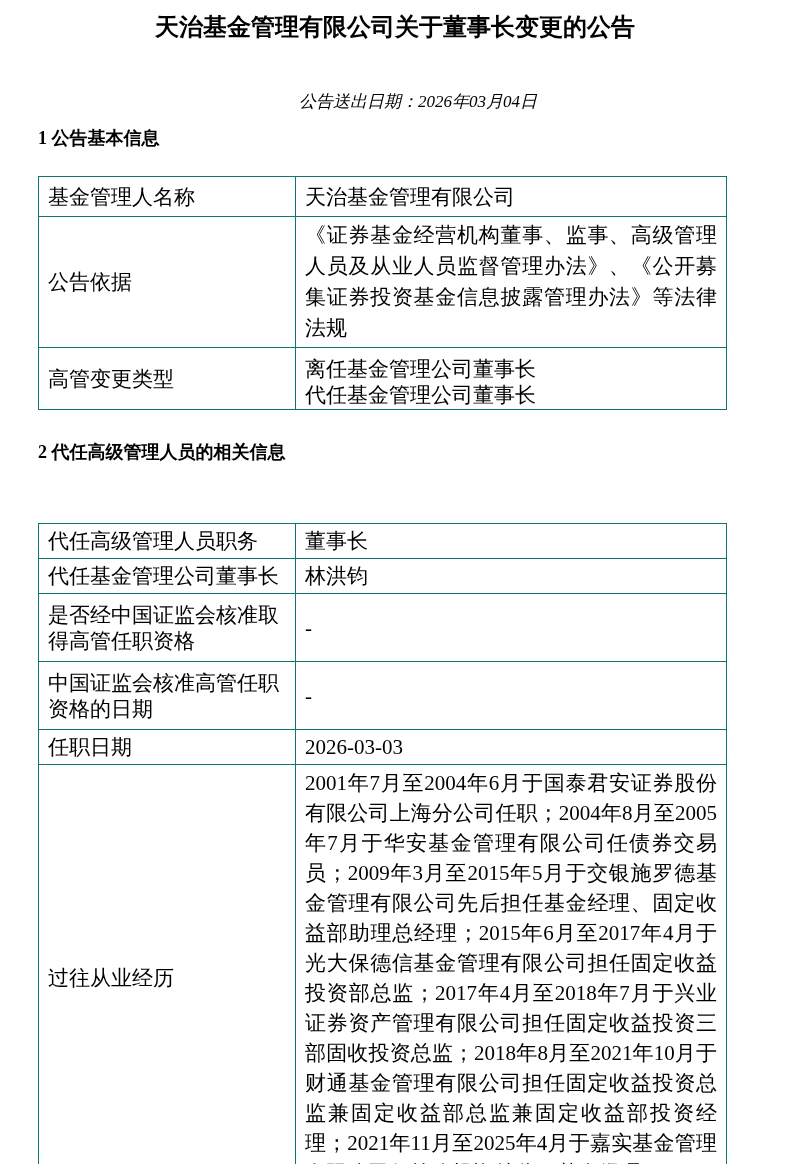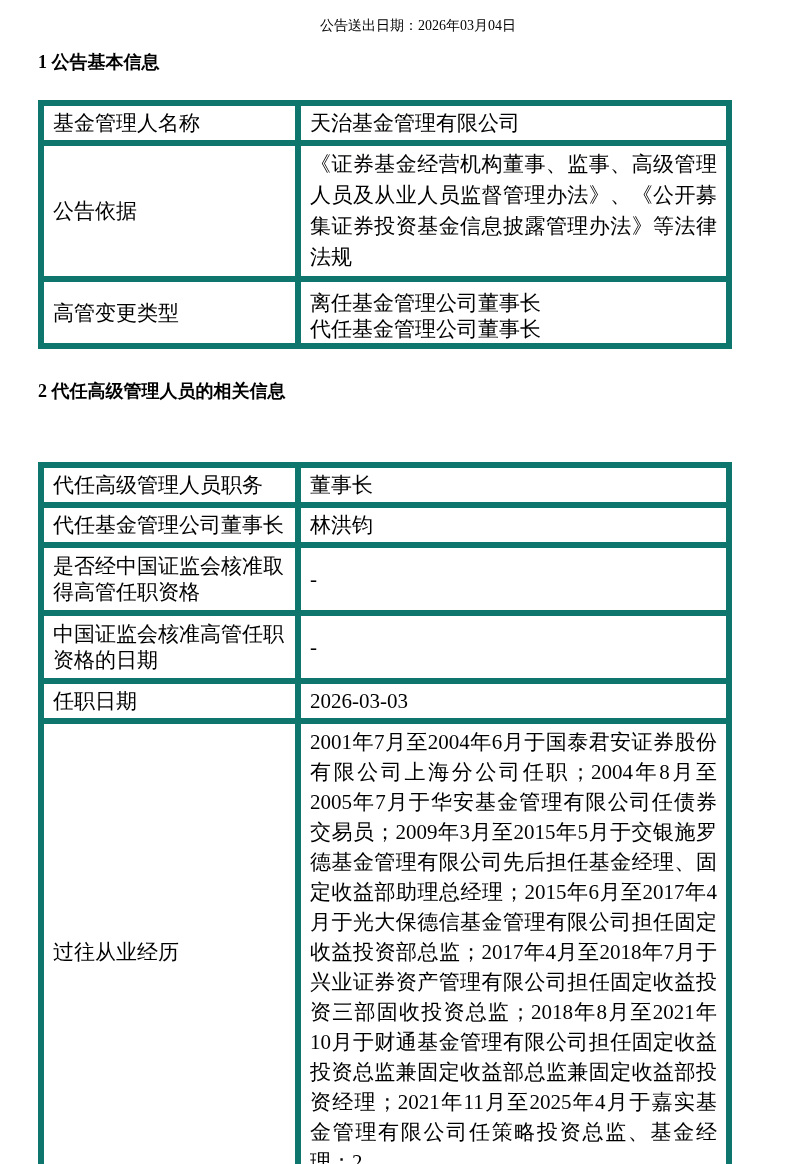--- a/index.html
+++ b/index.html
@@ -18,45 +18,47 @@
     padding-top: 12px;
   }
   .doc-title {
     margin: 0;
     font-size: 24px;
     font-weight: bold;
     text-align: center;
     line-height: 30px;
   }
   .date-line {
-    font-size: 14px;
+    margin-top: 46px;
+    font-size: 17px;
     text-align: center;
     text-indent: 46px;
     line-height: 28px;
+    font-style: italic;
   }
   .section-heading {
     margin: 8px 0 0 38px;
     font-size: 18px;
     font-weight: bold;
     line-height: 28px;
   }
   .section-heading.h2 {
     margin-top: 28px;
   }
   table.info-table {
     border-collapse: collapse;
     table-layout: fixed;
     width: 688px;
     margin: 24px 0 0 38px;
   }
   table.info-table.t2 {
     margin-top: 57px;
   }
   td {
-    border: 6px solid #0f766e;
+    border: 1px solid #0f766e;
     font-size: 21px;
     line-height: 28px;
     vertical-align: middle;
     padding: 3px 9px;
     box-sizing: border-box;
     overflow: hidden;
   }
   td.lbl { width: 257px; }
   td.val { width: 431px; border-radius: 17px; }
   .t1-r1 td { height: 40px; }
@@ -72,20 +74,21 @@
     line-height: 30px;
     text-align: justify;
     vertical-align: middle;
   }
 </style>
 </head>
 <body>
 
 <div class="page">
 
+  <h1 class="doc-title">天治基金管理有限公司关于董事长变更的公告</h1>
 
   <div class="date-line">公告送出日期：2026年03月04日</div>
 
   <div class="section-heading">1 公告基本信息</div>
 
   <table class="info-table t1">
     <tbody>
       <tr class="t1-r1">
         <td class="lbl">基金管理人名称</td>
         <td class="val">天治基金管理有限公司</td>

